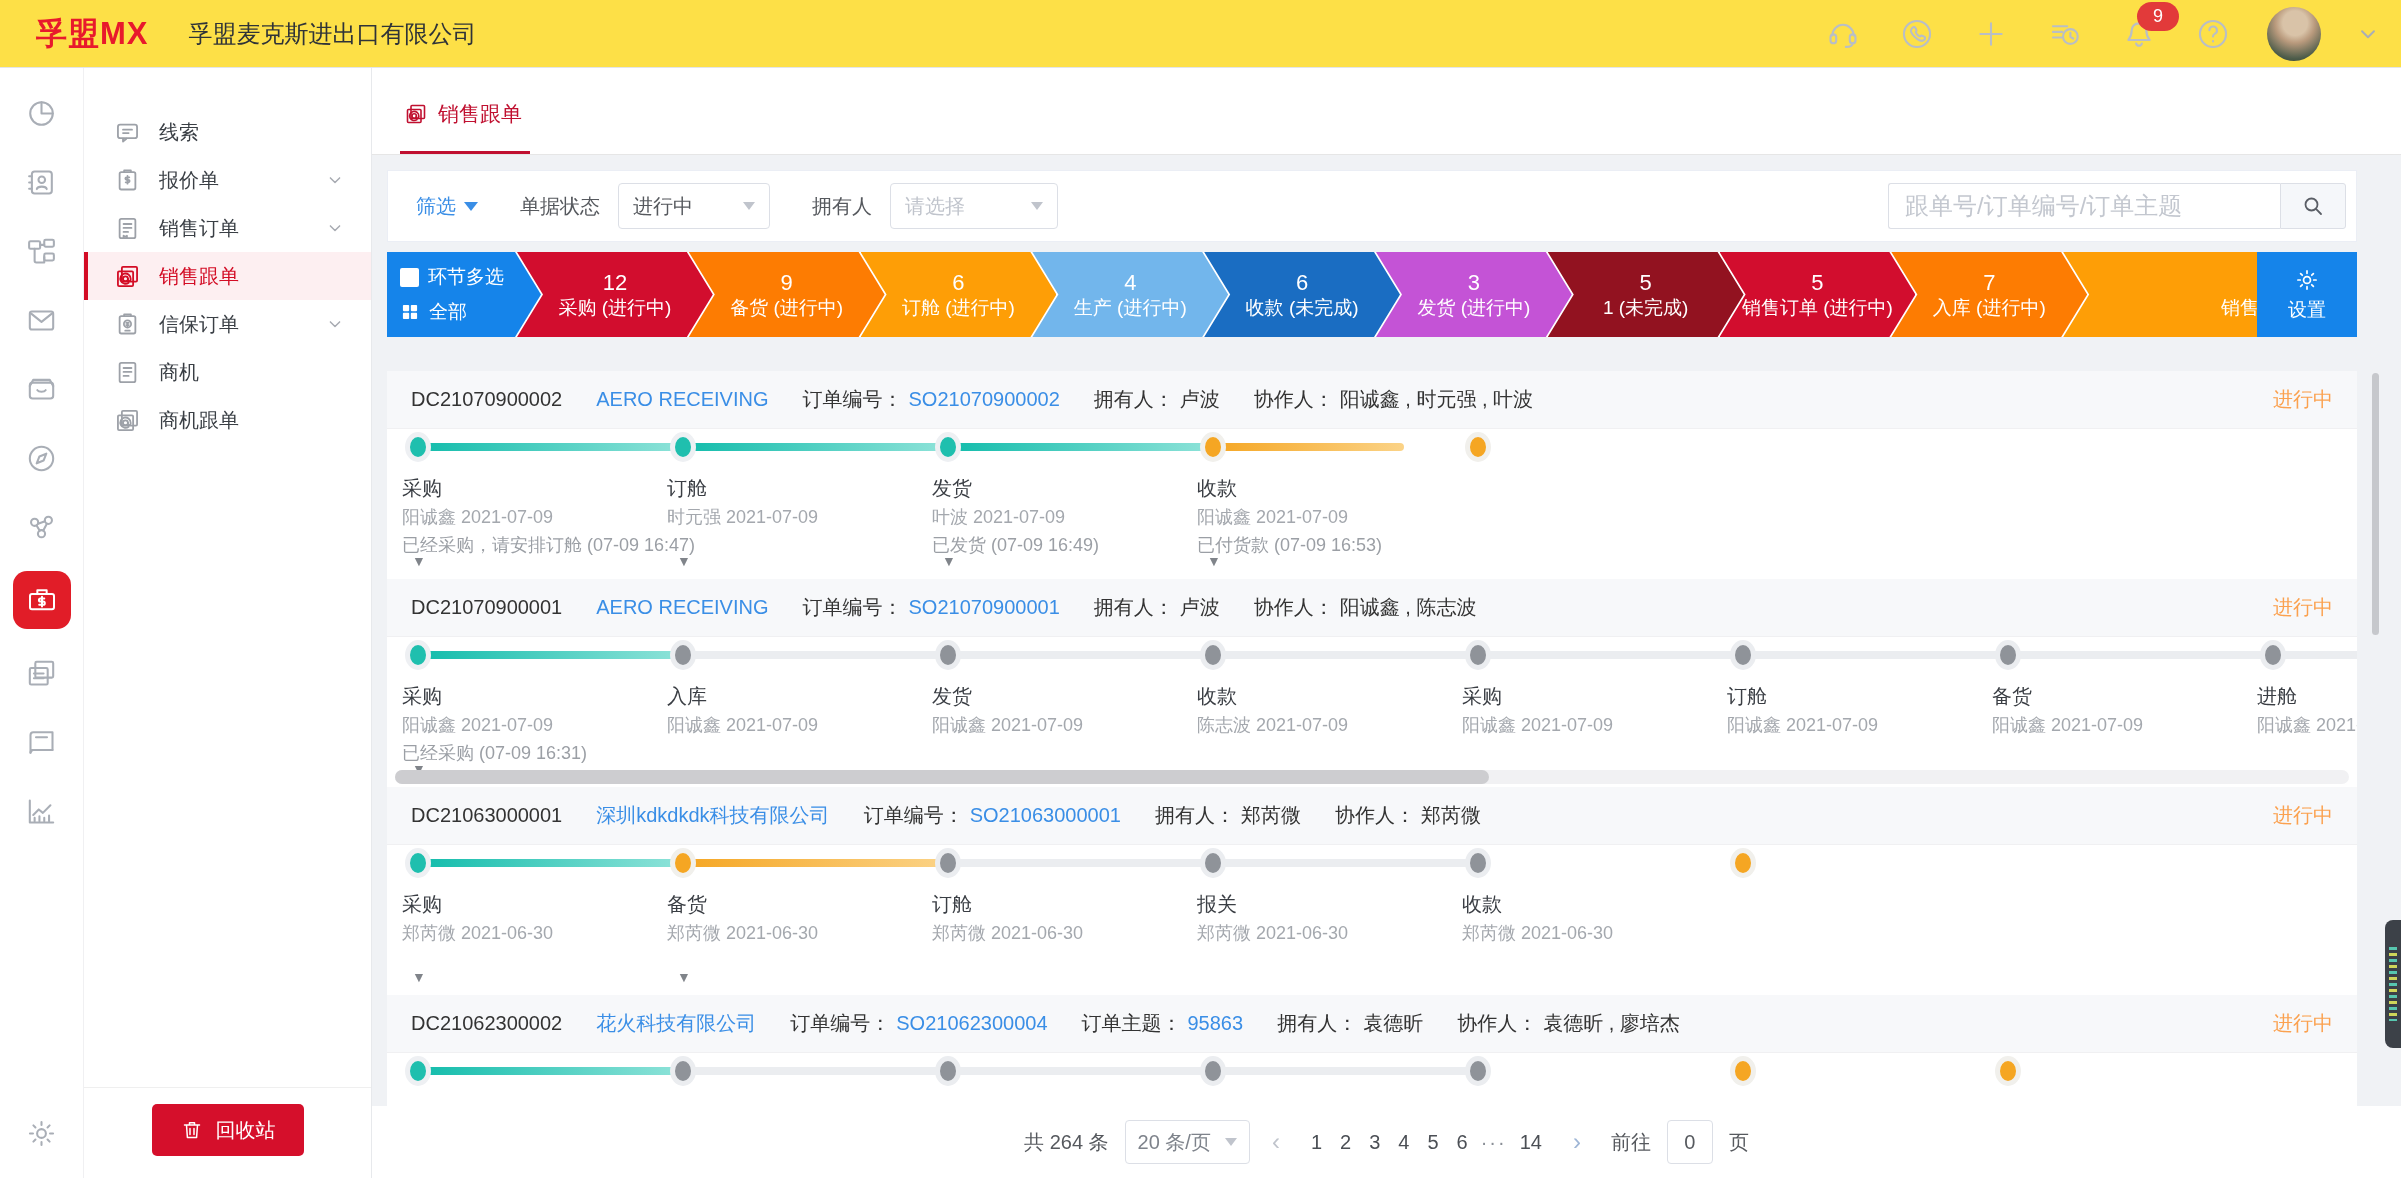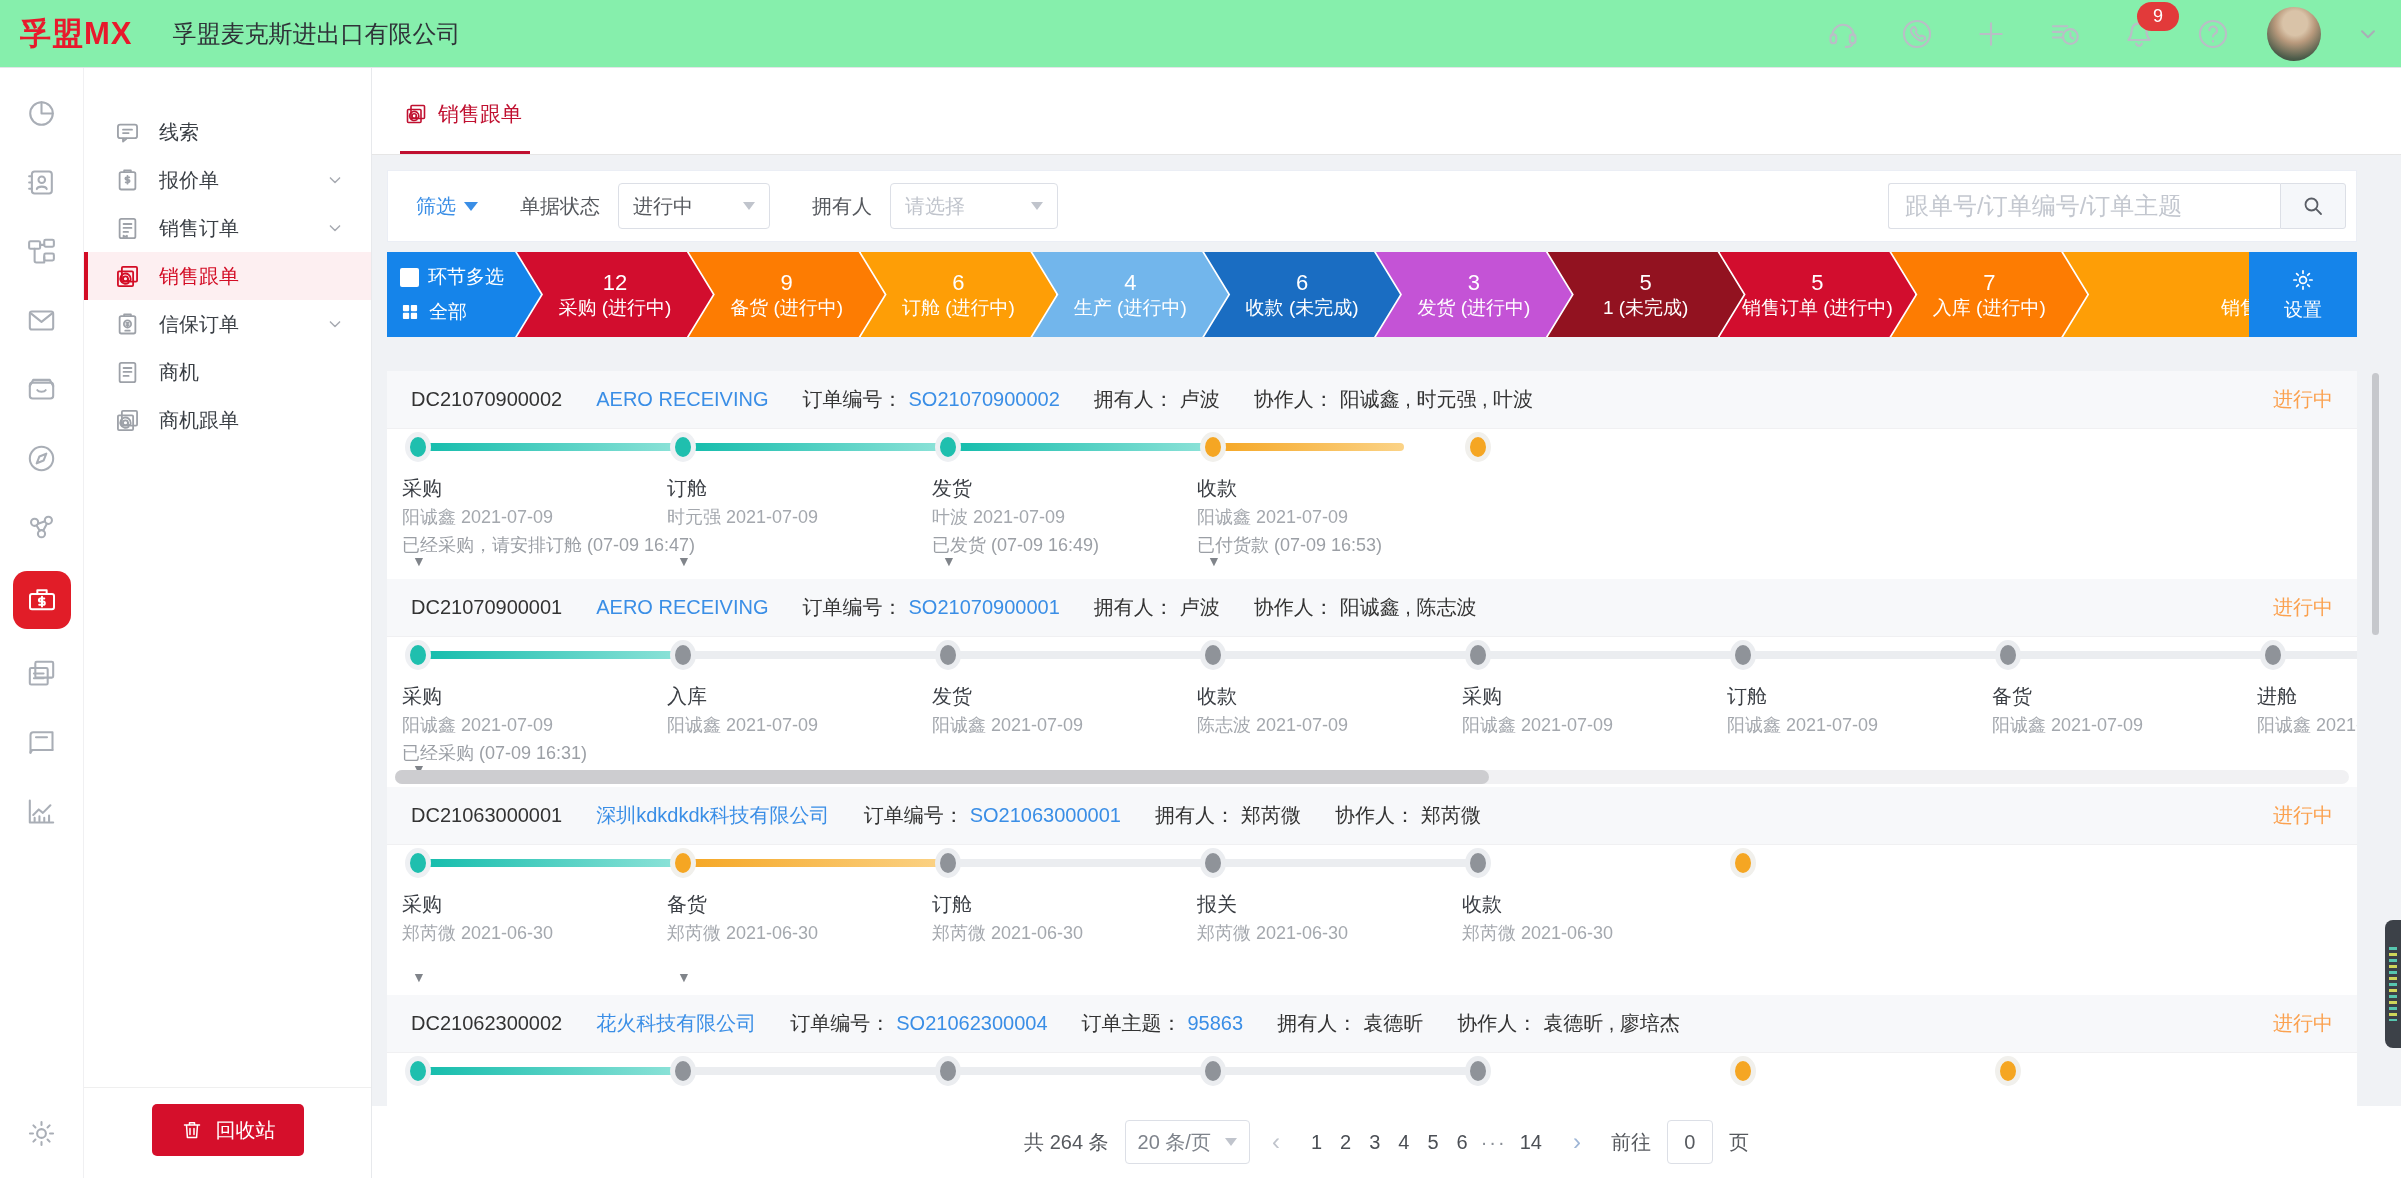--- a/index.html
+++ b/index.html
@@ -1,22 +1,22 @@
 <!DOCTYPE html>
 <html><head>
 <meta charset="utf-8">
 <style>
   * { margin:0; padding:0; box-sizing:border-box; }
   html,body { width:2401px; height:1178px; overflow:hidden; background:#f0f2f5;
     font-family:"Liberation Sans","DejaVu Sans",sans-serif; color:#333; }
   svg { display:block; }
 
   
-  .topbar { height:68px; background:#86efac; display:flex; align-items:center;
-    border-bottom:1px solid #e3e5e8; padding:0 20px 0 20px; position:relative; z-index:30; }
+  .topbar { height:68px; background:#fde047; display:flex; align-items:center;
+    border-bottom:1px solid #e3e5e8; padding:0 20px 0 36px; position:relative; z-index:30; }
   .logo { font-size:31px; font-weight:bold; color:#e8192c; letter-spacing:1px; margin-right:40px; }
   .company { font-size:24px; color:#2f3338; }
   .top-icons { margin-left:auto; display:flex; align-items:center; gap:34px; }
   .tico { width:40px; height:40px; color:#b9bec6; position:relative; display:flex; align-items:center; justify-content:center; cursor:pointer; }
   .tico svg { width:34px; height:34px; }
   .badge { position:absolute; top:-12px; right:-20px; background:#e23a3a; color:#fff; font-size:18px;
     min-width:42px; height:29px; line-height:29px; text-align:center; border-radius:15px; padding:0 6px; }
   .avatar { width:54px; height:54px; border-radius:50%; overflow:hidden;
     background:radial-gradient(circle at 52% 30%, #d9c3a8 0 26%, #b99a7d 42%, #4d5c4a 75%, #27352b 100%); }
   .chev-down { width:26px; height:26px; color:#a9aeb6; }
@@ -85,21 +85,21 @@
   .sh-row { display:flex; align-items:center; gap:9px; font-size:19px; }
   .cbx { width:19px; height:19px; background:#fff; border-radius:2px; flex:none; }
   .grid-ico { width:20px; height:20px; color:#fff; }
   .stage { flex:1; margin-left:-24px; color:#fff; display:flex; flex-direction:column; justify-content:center;
     align-items:center; cursor:pointer; white-space:nowrap;
     clip-path:polygon(26px 50%, 0 0, calc(100% - 26px) 0, 100% 50%, calc(100% - 26px) 100%, 0 100%);
     filter:drop-shadow(-4px 0 0 #fff);text-align:center; }
   .s-count { font-size:22px; line-height:26px; min-height:26px; }
   .s-label { font-size:19px; line-height:24px; }
   .stage.partial { align-items:flex-end; padding-right:98px; }
-  .settings-box { position:absolute; right:0; top:0; bottom:0; width:108px; background:#1584ea; color:#fff;
+  .settings-box { position:absolute; right:0; top:0; bottom:0; width:100px; background:#1584ea; color:#fff;
     display:flex; flex-direction:column; align-items:center; justify-content:center; gap:4px; cursor:pointer; z-index:5; }
   .settings-box svg { width:26px; height:26px; }
   .settings-label { font-size:19px; }
 
   
   .list { margin:34px 44px 0 15px; flex:1; overflow:hidden; display:flex; flex-direction:column; gap:0; }
   .card { background:#fff; flex:none; }
   .card-head { height:58px; background:#f7f8fa; border-bottom:1px solid #f0f0f2; display:flex; align-items:center;
     padding:0 24px; gap:34px; font-size:20px; }
   .code { color:#333; }

